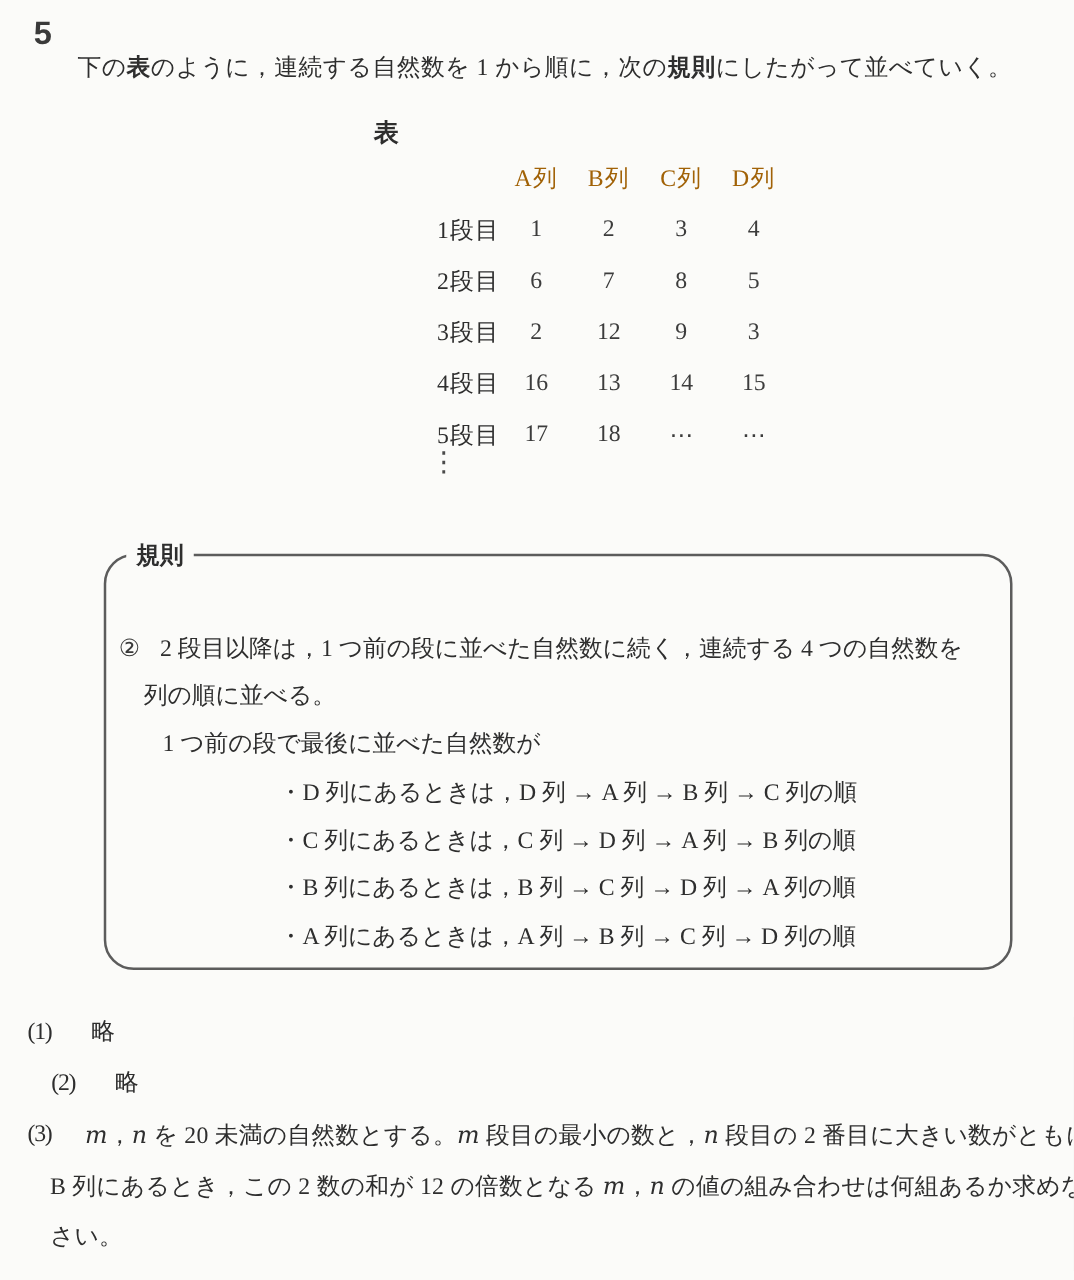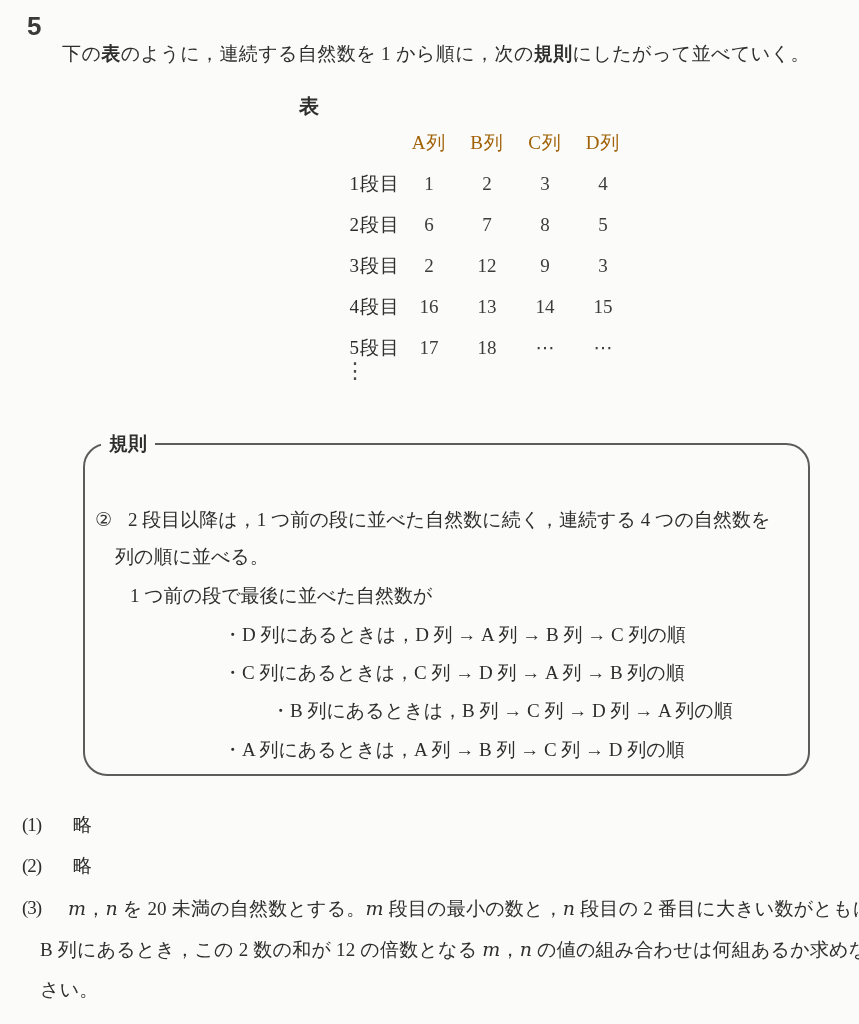--- a/index.html
+++ b/index.html
@@ -73,27 +73,27 @@
     font-family: "DejaVu Sans", sans-serif;
     font-size: 19px; color: #3a3a3a;
     margin-right: 16px;
   }
   .rule-item-1 { left: 10px; top: 22px; }
   .rule-item-2 { left: 10px; top: 61px; }
   .rule-cont   { left: 30px; top: 99px; }
   .rule-intro  { left: 45px; top: 138px; }
   .rule-case-0 { left: 138px; top: 177px; }
   .rule-case-1 { left: 138px; top: 215px; }
-  .rule-case-2 { left: 138px; top: 253px; margin-left: 48px; }
+  .rule-case-2 { left: 138px; top: 253px; }
   .rule-case-3 { left: 138px; top: 292px; }
 
   
   .question-line { position: absolute; left: 22px; white-space: nowrap; }
   .q1 { top: 812px; }
-  .q2 { top: 853px; }
+  .q2 { top: 853px; margin-left: 19px; }
   .q-marker { display: inline-block; width: 51px; letter-spacing: -1px; }
   .q3-marker {
     position: absolute; left: 22px; top: 888px;
     line-height: 40px; letter-spacing: -1px;
   }
   .q3-text {
     position: absolute; left: 40px; top: 888px;
     line-height: 40px; text-indent: 28px;
     white-space: nowrap; letter-spacing: 0.2px;
   }

